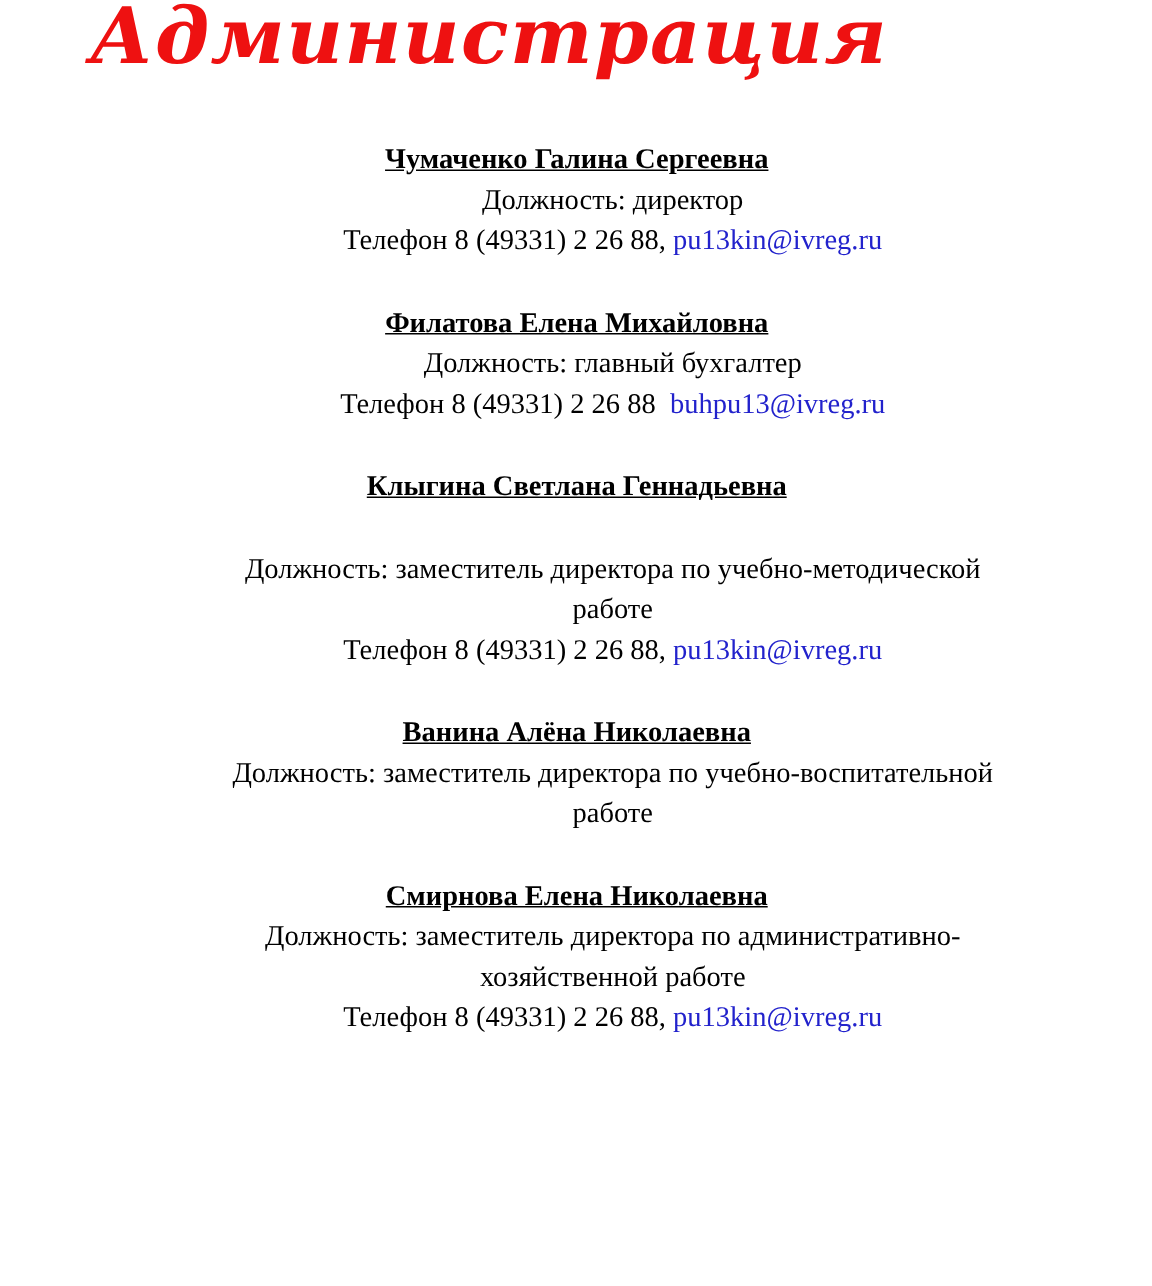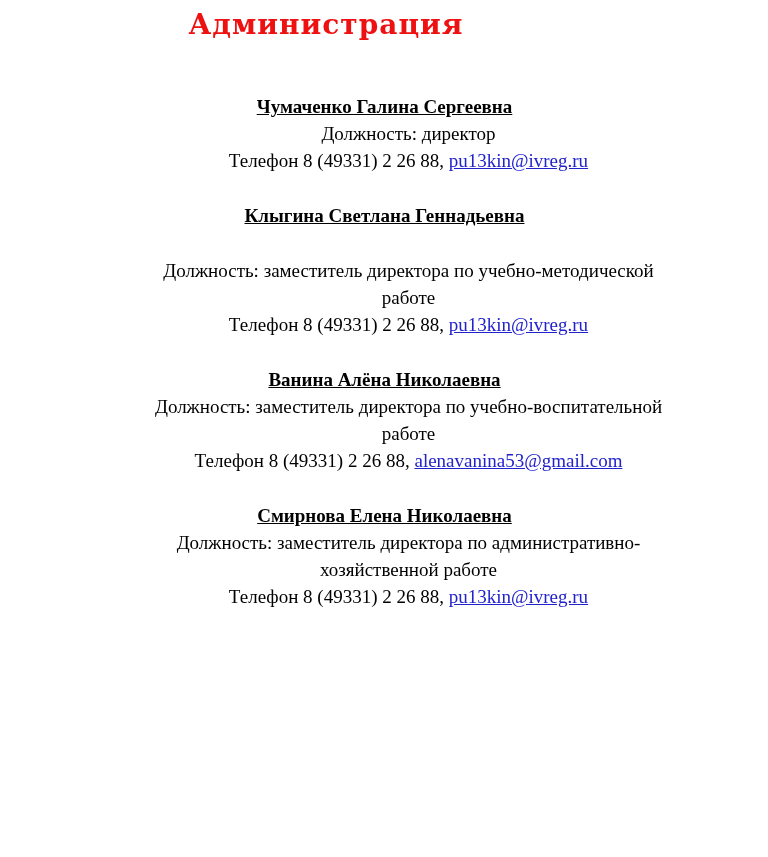--- a/index.html
+++ b/index.html
@@ -17,22 +17,23 @@
   }
   body {
     font-family: "Liberation Serif", serif;
     color: var(--text-black);
   }
   .title {
     margin-top: 1px;
     width: 652px;
     text-align: center;
     font-family: "DejaVu Serif", serif;
+    font-style: italic;
     font-weight: bold;
-    font-size: 28px;
+    font-size: 52px;
     line-height: 48px;
     color: var(--title-red);
     letter-spacing: 1px;
   }
   .content {
     margin: 44px 96px 0 97px;
     width: 575px;
     text-align: center;
   }
   .entry {
@@ -46,53 +47,56 @@
     font-weight: bold;
     text-decoration: underline;
     display: inline-block;
   }
   .entry .line {
     white-space: pre-wrap;
     margin-left: 48px;
   }
   .email {
     color: var(--link-blue);
-    text-decoration: underline;
     cursor: pointer;
   }
 </style>
 </head>
 <body>
 
 <div class="page">
 
   <h1 class="title">Администрация</h1>
 
   <div class="content">
 
     <section class="entry">
       <h2>Чумаченко Галина Сергеевна</h2>
       <p class="line">Должность: директор</p>
       <p class="line"><span>Телефон 8 (49331) 2 26 88, </span><a class="email">pu13kin@ivreg.ru</a></p>
     </section>
 
+    <section class="entry">
+      <h2>Филатова Елена Михайловна</h2>
+      <p class="line">Должность: главный бухгалтер</p>
+      <p class="line"><span>Телефон 8 (49331) 2 26 88  </span><a class="email">buhpu13@ivreg.ru</a></p>
+    </section>
 
     <section class="entry">
       <h2>Клыгина Светлана Геннадьевна</h2>
     </section>
 
     <section class="entry">
       <p class="line">Должность: заместитель директора по учебно-методической работе</p>
       <p class="line"><span>Телефон 8 (49331) 2 26 88, </span><a class="email">pu13kin@ivreg.ru</a></p>
     </section>
 
     <section class="entry">
       <h2>Ванина Алёна Николаевна</h2>
       <p class="line">Должность: заместитель директора по учебно-воспитательной  работе</p>
-      <p class="line"><span>Телефон 8 (49331) 2 26 88, </span><a class="email">alenavanina53@gmail.com</a></p>
     </section>
 
     <section class="entry">
       <h2>Смирнова Елена Николаевна</h2>
       <p class="line">Должность: заместитель директора по административно-хозяйственной работе</p>
       <p class="line"><span>Телефон 8 (49331) 2 26 88, </span><a class="email">pu13kin@ivreg.ru</a></p>
     </section>
 
   </div>
 </div>

